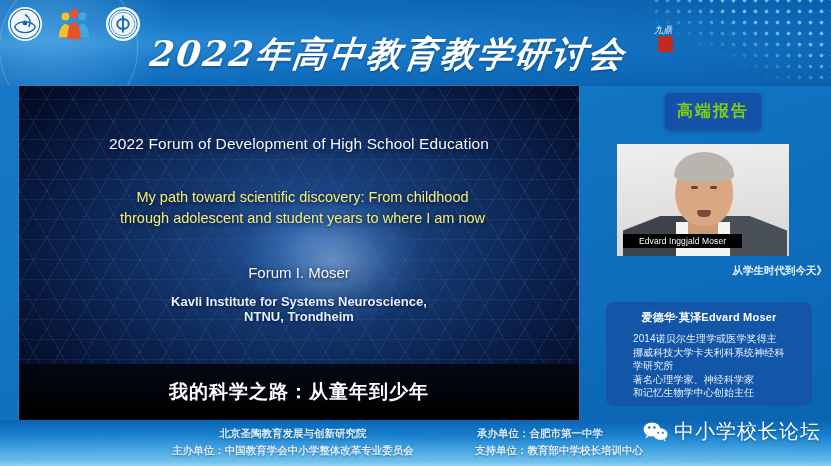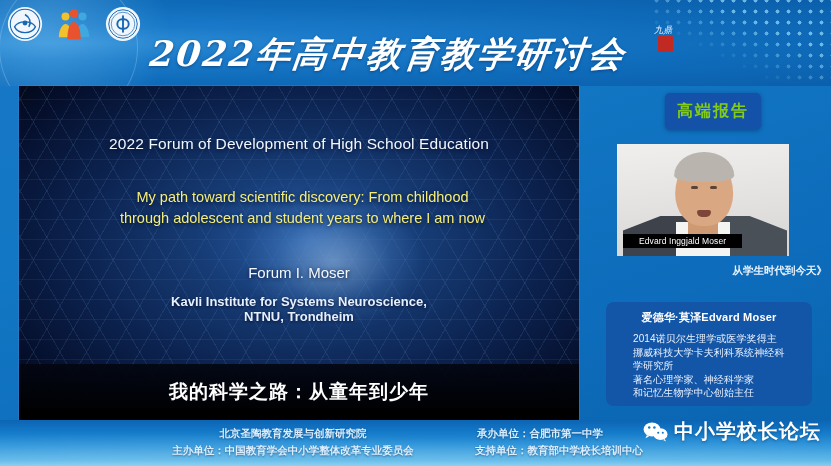--- a/index.html
+++ b/index.html
@@ -116,21 +116,21 @@
   .f-left { position:absolute; left:128px; top:5px; color:#dbeeff; font-size:10.5px;
             line-height:17px; text-align:center; width:330px; font-weight:600;
             text-shadow:0 1px 2px rgba(0,40,80,.5); }
   .f-right { position:absolute; left:455px; top:5px; color:#dbeeff; font-size:10.5px;
              line-height:17px; width:330px; font-weight:600;
              text-shadow:0 1px 2px rgba(0,40,80,.5); }
   .f-right .r1 { padding-left:22px; }
   .f-right .r2 { padding-left:20px; }
 
   .wm { position:absolute; right:10px; top:418px; display:flex; align-items:center; gap:5px; }
-  .wm-text { color:#fff; font-size:20px; font-weight:700; letter-spacing:1px;
+  .wm-text { color:#fff; font-size:20px; font-weight:400; letter-spacing:1px;
              text-shadow:0 1px 3px rgba(0,45,90,.5); }
 
   .blackstrip { position:absolute; left:19px; top:408px; width:560px; height:14px; background:#000; }
 </style>
 </head>
 <body>
 
 <div id="app">
 
   <div class="header">

